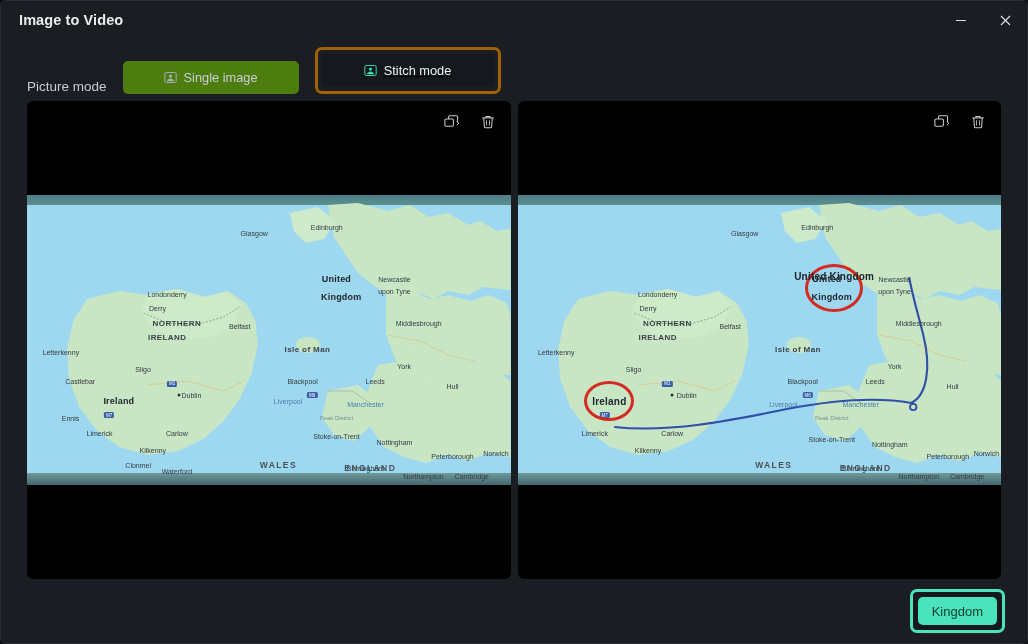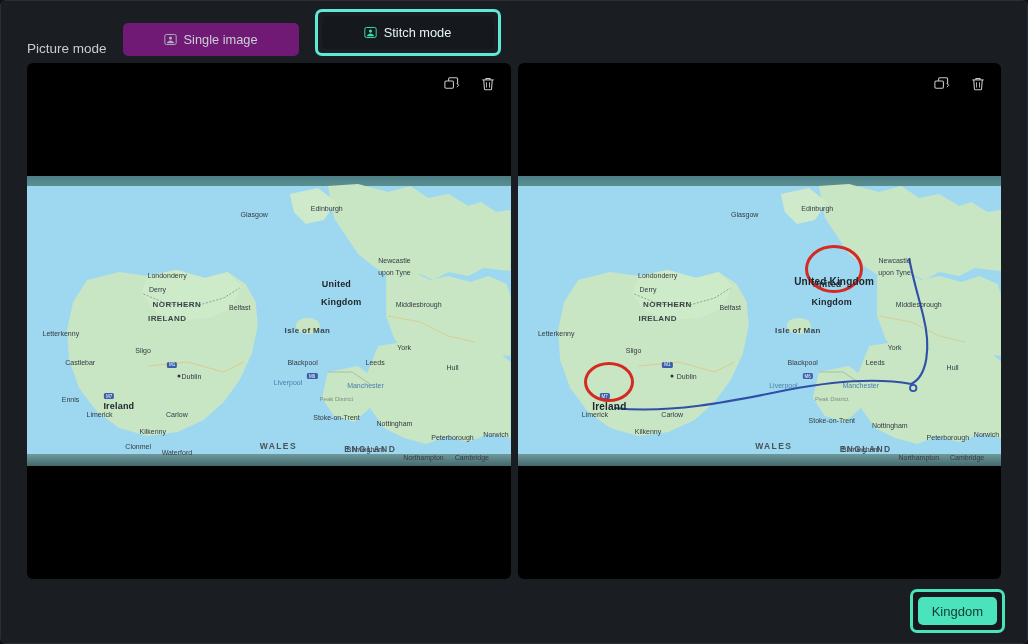--- a/index.html
+++ b/index.html
@@ -72,21 +72,21 @@
     white-space: nowrap;
   }
 
   .seg-btn {
     position: relative;
     height: 33px;
     display: flex;
     align-items: center;
     justify-content: center;
     gap: 7px;
-    background: #701a75;
+    background: #4d7c0f;
     border: 1px solid transparent;
     border-radius: 5px;
     color: #c9ced5;
     font-size: 12.8px;
     cursor: pointer;
     user-select: none;
   }
   .seg-btn .ic { display: flex; align-items: center; }
   .seg-btn.w-left  { width: 176px; }
   .seg-btn.w-right { width: 182px; margin-left: 16px; }
@@ -96,24 +96,25 @@
     background: #14181c;
     border: 1px solid #3ddcac;
     color: #e6f7f1;
   }
   .seg-btn.active-green-text { color: #e8f6f1; }
 
   
   .hl-ring {
     position: relative;
     padding: 4px;
-    border: 3px solid #5eead4;
+    border: 3px solid #a16207;
     border-radius: 7px;
     display: inline-flex;
     margin-left: 0;
+    text-decoration: underline;
   }
   .hl-ring .seg-btn { border-color: transparent; background: #15181d; }
 
   .spacer-res { width: 36px; }
 
   
   .stage {
     flex: 1 1 auto;
     display: flex;
     gap: 7px;
@@ -186,21 +187,20 @@
     font-family: "Liberation Sans", sans-serif;
     white-space: nowrap;
     transform: translate(-50%, -50%);
     pointer-events: none;
   }
   .mlabel.country {
     font-size: 9px;
     font-weight: bold;
     color: #20262b;
     letter-spacing: .2px;
-    margin-top: 24px;
   }
   .mlabel.region {
     font-size: 8px;
     font-weight: bold;
     color: #3c4349;
     letter-spacing: .4px;
   }
   .mlabel.city { font-size: 7px; color: #333a40; }
   .mlabel.water { color: #4b7fa8; font-size:7px; }
   .mlabel.faint { color:#7e8f84; font-size:6px; }
@@ -252,20 +252,37 @@
     font-size: 13px;
     font-family: "Liberation Sans", sans-serif;
     cursor: pointer;
   }
 </style>
 </head>
 <body>
 
 <div class="app-window">
 
+  <div class="title-bar">
+    <div class="title-text">Image to Video</div>
+
+    <div class="win-controls">
+      <div class="win-btn">
+        <svg width="14" height="14" viewBox="0 0 14 14" aria-hidden="true">
+          <line x1="2" y1="7.5" x2="12" y2="7.5" stroke="currentColor" stroke-width="1.2"></line>
+        </svg>
+      </div>
+      <div class="win-btn close">
+        <svg width="15" height="15" viewBox="0 0 15 15" aria-hidden="true">
+          <line x1="3" y1="3" x2="12" y2="12" stroke="currentColor" stroke-width="1.3"></line>
+          <line x1="12" y1="3" x2="3" y2="12" stroke="currentColor" stroke-width="1.3"></line>
+        </svg>
+      </div>
+    </div>
+  </div>
 
   <div class="options-row">
 
     <div class="opt-group">
       <div class="opt-label">Picture mode</div>
 
       <div class="seg-btn w-left">
         <span class="ic">
           <svg width="13" height="13" viewBox="0 0 16 16" aria-hidden="true">
             <rect x="1" y="1.8" width="14" height="12.4" rx="2" fill="none" stroke="#aab1b9" stroke-width="1.2"></rect>

